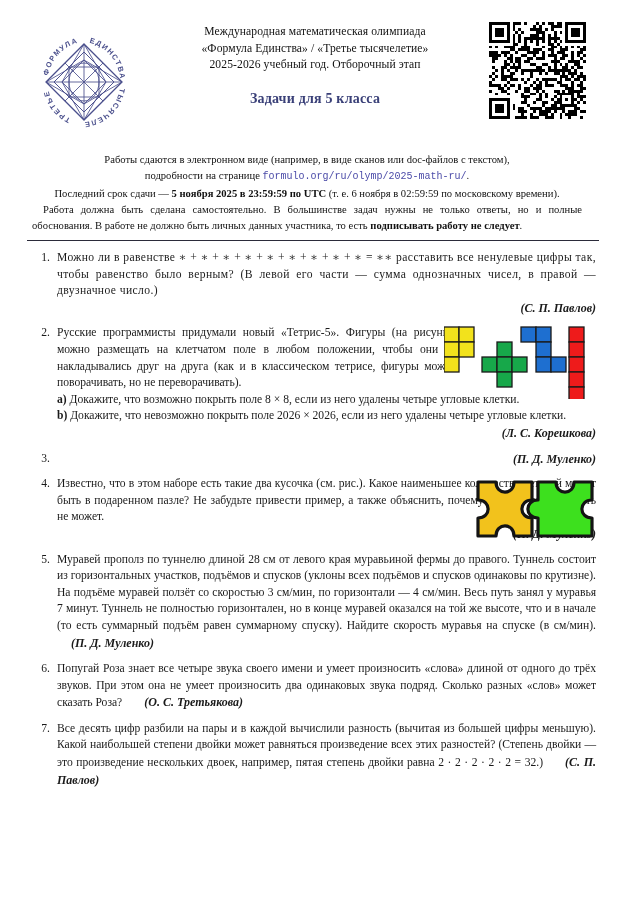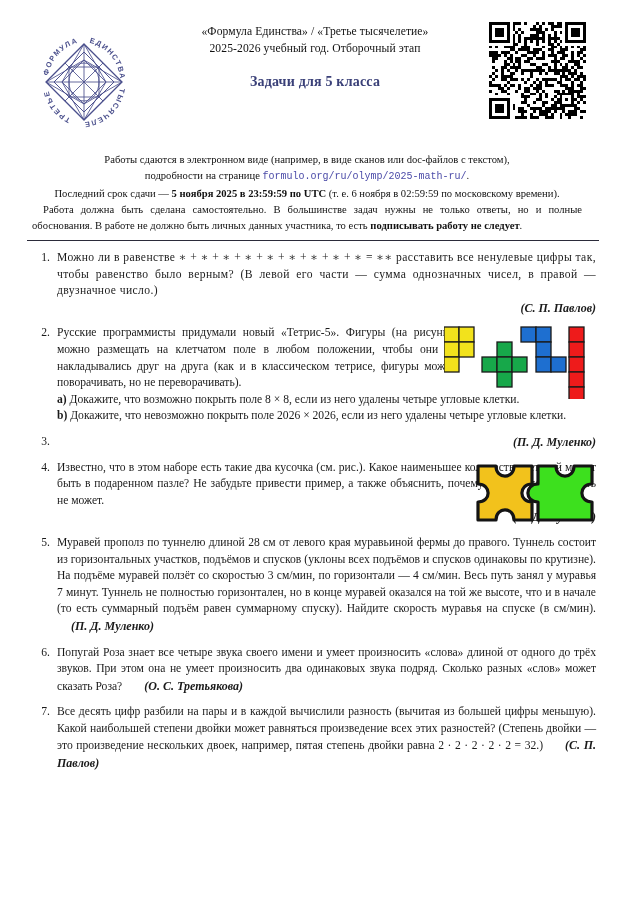--- a/index.html
+++ b/index.html
@@ -111,20 +111,21 @@
             <textPath href="#arcBL" startOffset="22%">ТРЕТЬЕ</textPath>
           </text>
           <text>
             <textPath href="#arcBR" startOffset="4%">ТЫСЯЧЕЛЕТИЕ</textPath>
           </text>
         </g>
       </svg>
     </div>
 
     <div class="head-text">
+      <div class="head-line">Международная математическая олимпиада</div>
       <div class="head-line">«Формула Единства» / «Третье тысячелетие»</div>
       <div class="head-line">2025-2026 учебный год. Отборочный этап</div>
       <div class="main-title">Задачи для 5 класса</div>
     </div>
 
     <div class="qr-wrap">
       <svg id="qr-svg" width="97" height="97" viewBox="0 0 33 33" shape-rendering="crispEdges" aria-hidden="true">
         <rect width="33" height="33" fill="#ffffff"></rect>
         <g id="qr-cells" fill="#000000">
             <rect x="0" y="0" width="1" height="1"></rect>
@@ -724,20 +725,21 @@
               <rect x="125" y="62" width="15" height="15" fill="#ee1b1b" stroke="#1a1a1a" stroke-width="1.3"></rect>
             </svg>
         </div>
         <p class="narrow">Русские программисты придумали новый «Тетрис-5». Фигуры (на рисунке) можно размещать на клетчатом поле в любом положении, чтобы они не накладывались друг на друга (как и в классическом тетрисе, фигуры можно поворачивать, но не переворачивать).</p>
         <p>
           <b>a)</b><span> Докажите, что возможно покрыть поле 8 × 8, если из него удалены четыре угловые клетки.</span>
         </p>
         <p>
           <b>b)</b><span> Докажите, что невозможно покрыть поле 2026 × 2026, если из него удалены четыре угловые клетки.</span>
         </p>
+        <span class="author">(Л. С. Корешкова)</span>
       </div>
     </div>
 
     <div class="problem">
       <div class="num">3.</div>
       <div class="body">
         <span class="author">(П. Д. Муленко)</span>
       </div>
     </div>
 

